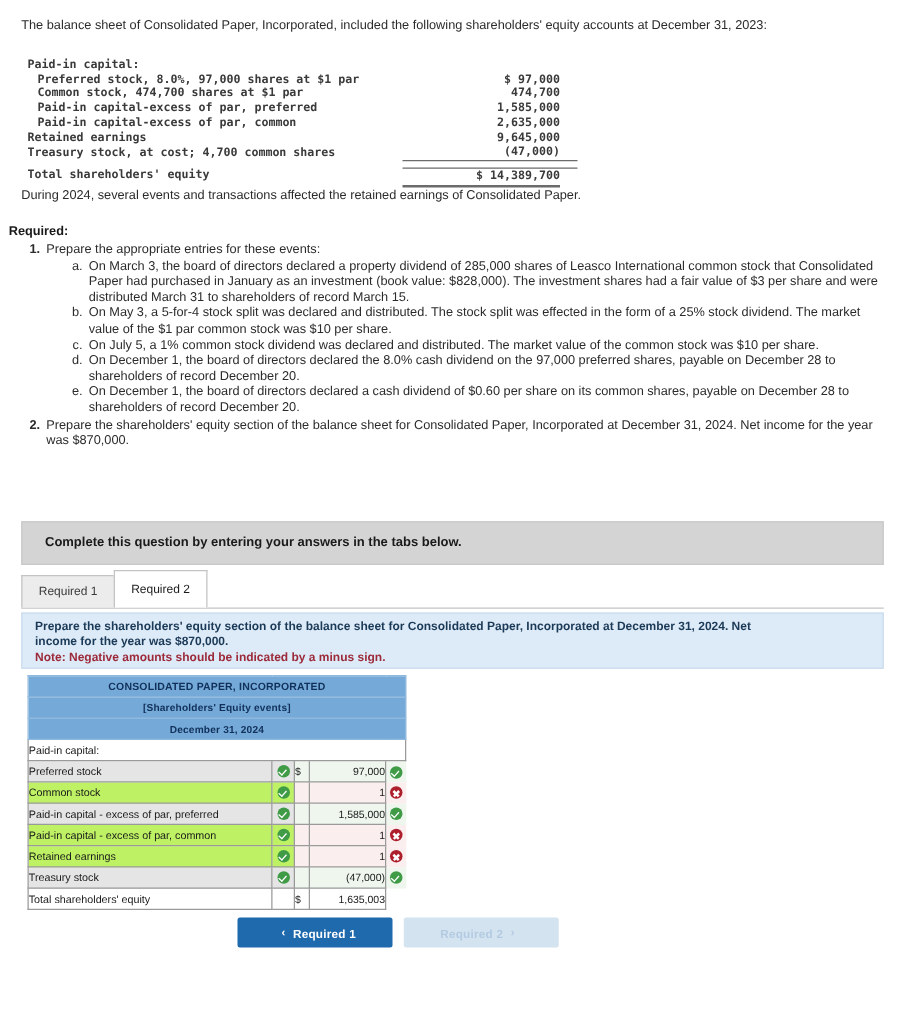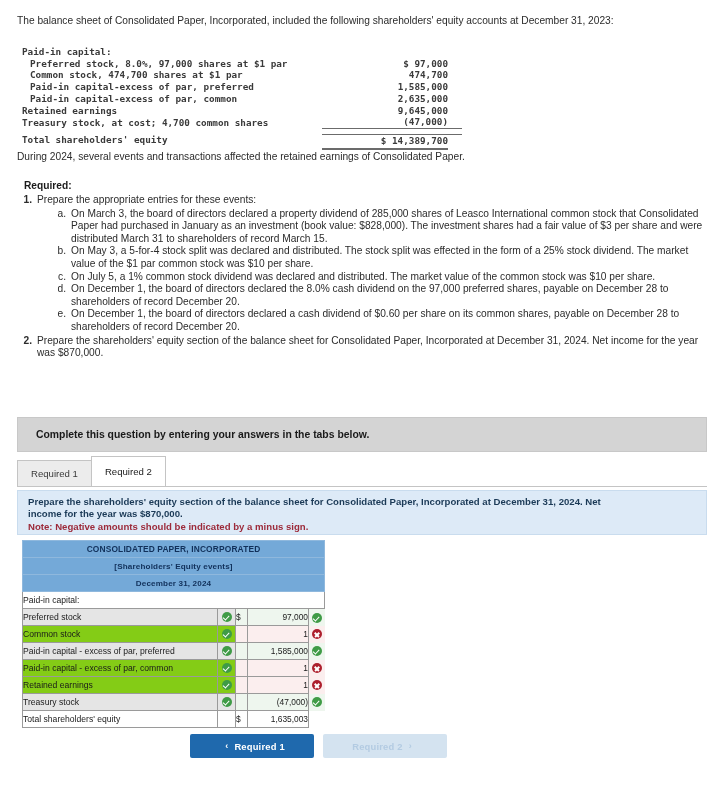--- a/index.html
+++ b/index.html
@@ -36,21 +36,21 @@
     position: absolute; left: 300px; right: 14px; bottom: -3px;
     border-bottom: 2px solid #6b6b6b;
   }
 
   
   .during {
     position: absolute; left: 17px; top: 150px; width: 690px;
     font-size: 10.2px; line-height: 13px; color: #2b2b2b;
   }
   .req-head {
-    position: absolute; left: 24px; top: 180px;
+    position: absolute; left: 7px; top: 180px;
     font-size: 10.2px; font-weight: 700; color: #1a1a1a;
   }
   .req-list {
     position: absolute; left: 17px; top: 194px; width: 690px;
     font-size: 10.2px; line-height: 12.6px; color: #2b2b2b;
   }
   .req-item { display: flex; margin-bottom: 0px; }
   .req-num { flex: 0 0 20px; text-align: right; padding-right: 5px; font-weight: 700; }
   .req-body { flex: 1 1 auto; }
   .sub-list { margin-top: 1px; }
@@ -118,21 +118,21 @@
   .atable td { border: 1px solid #9a9a9a; padding: 0; height: 17px; }
   .hdr-cell {
     background: #74a9d8; color: #11305a; text-align: center;
     font-weight: 700; font-size: 8.4px; letter-spacing: 0.15px;
     border: 1px solid #8fb8dd !important;
   }
   .hdr-cell.h2 { font-size: 8.1px; font-weight: 700; }
   .sec-label { padding-left: 5px; background: #ffffff; }
   .row-label { padding-left: 13px; }
   .row-ok { background: #e5e5e5; }
-  .row-bad-label { background: #84cc16; }
+  .row-bad-label { background: #bef264; }
   .cell-mark { width: 18px; text-align: center; vertical-align: middle; }
   .cell-dollar { width: 12px; text-align: left; padding-left: 3px; font-size: 8.4px; }
   .cell-val { text-align: right; padding-right: 4px; font-size: 8.4px; }
   .val-ok { background: #eef6ee; }
   .val-bad { background: #fbeeee; }
   .cell-vmark { width: 16px; text-align: center; vertical-align: middle; }
   .total-row td { border-top: 1px solid #6b6b6b; font-weight: 400; background: #ffffff; }
 
   .ck {
     display: inline-block; width: 10px; height: 10px; border-radius: 50%;

